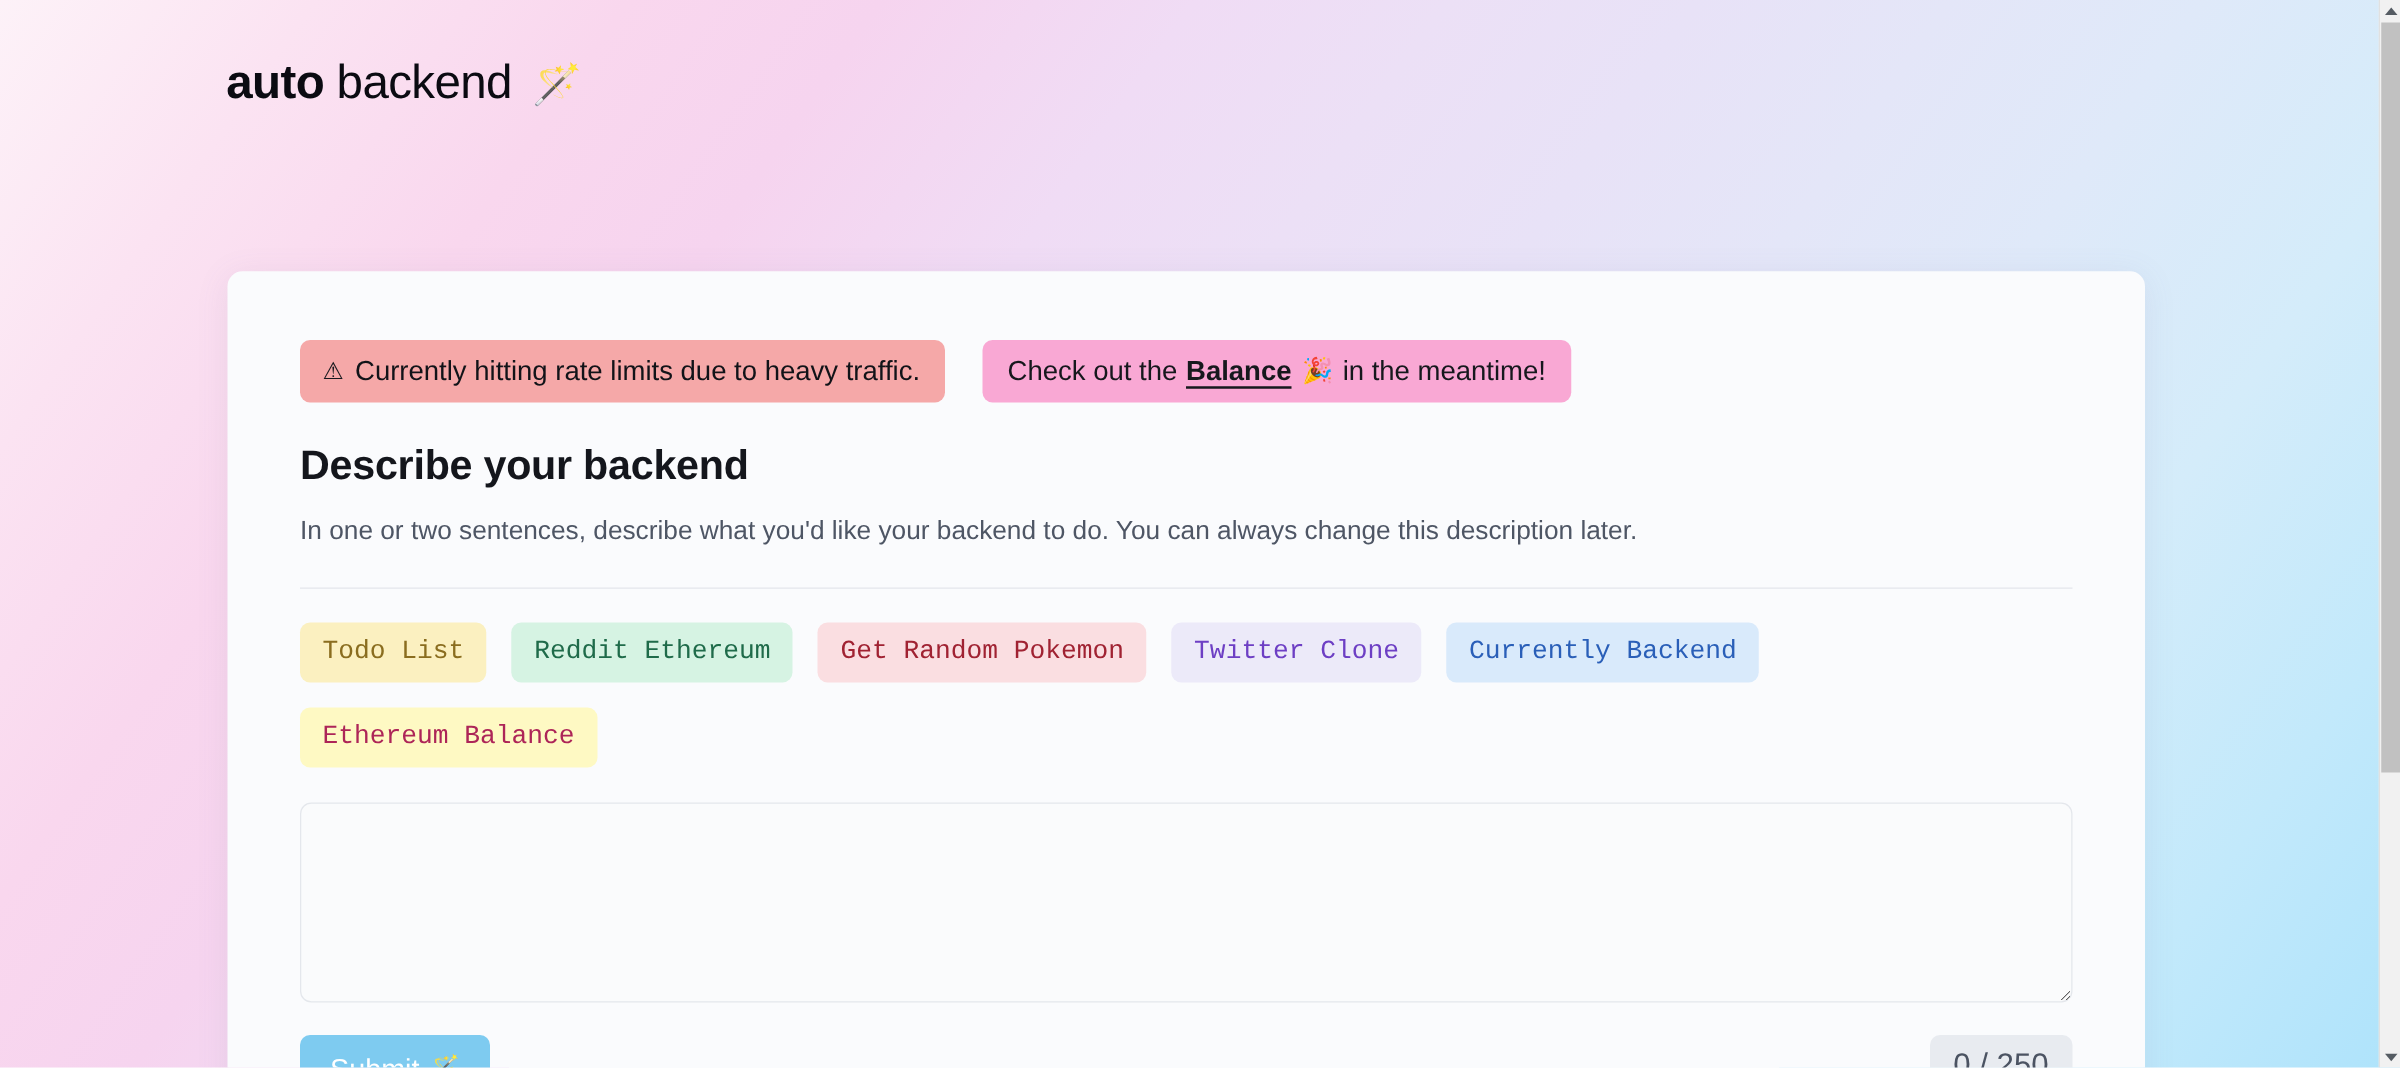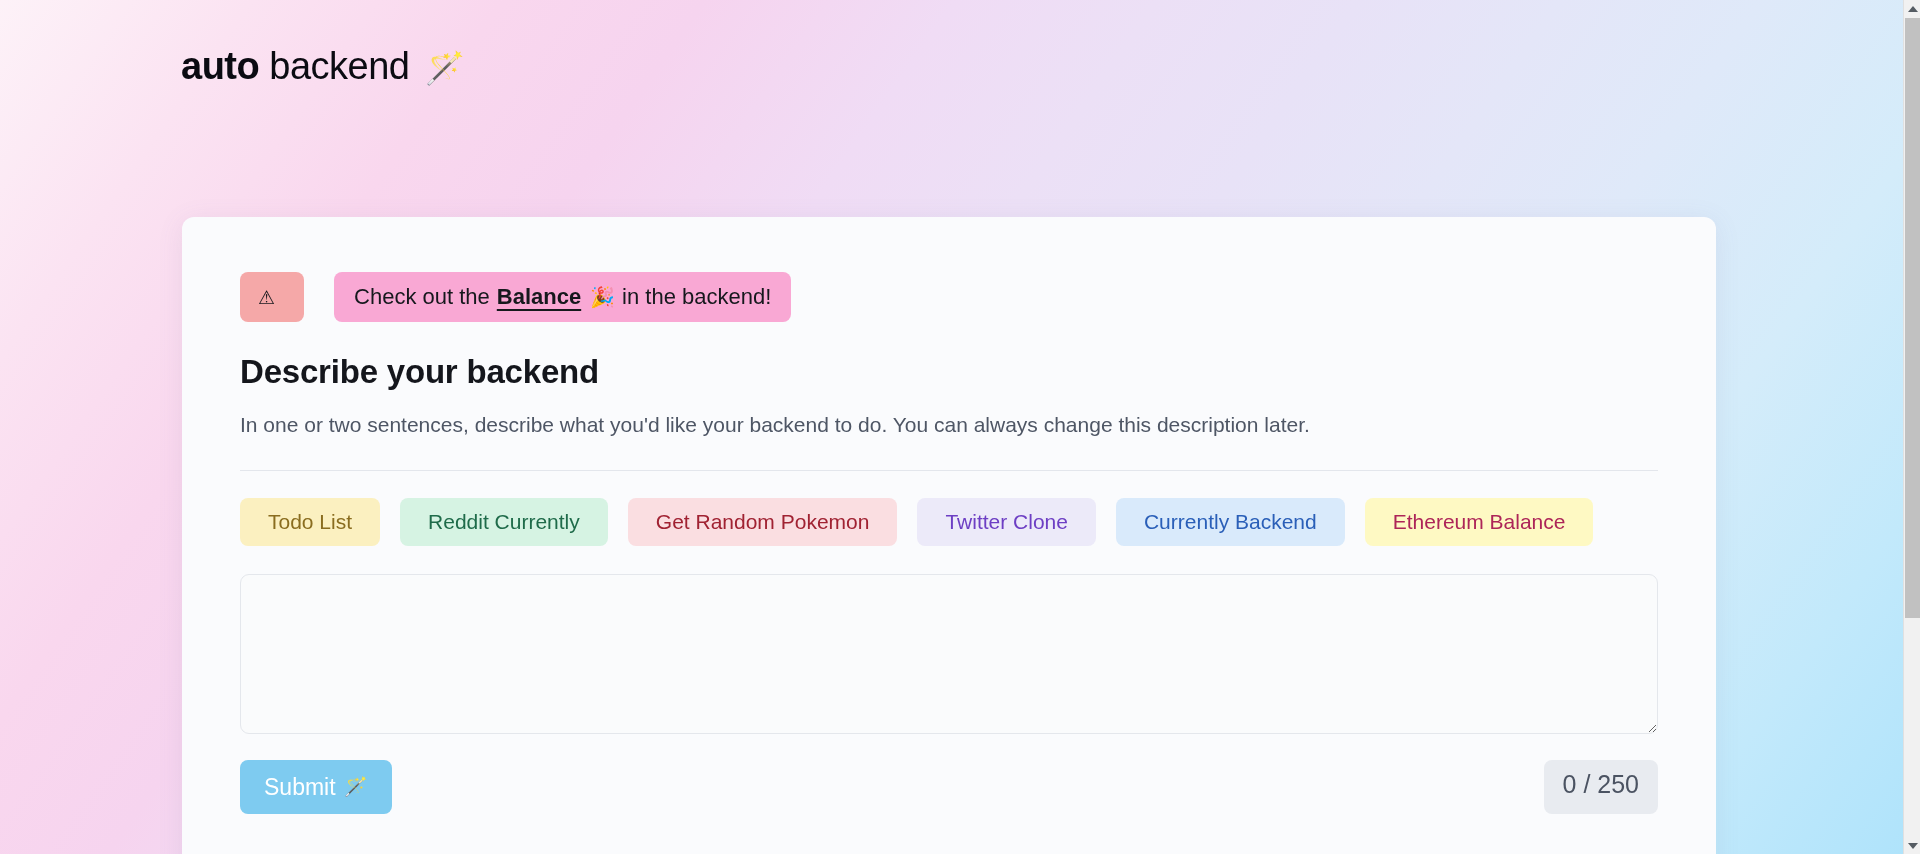--- a/index.html
+++ b/index.html
@@ -144,24 +144,24 @@
   
   .chips {
     margin-top: 27px;
     display: flex;
     flex-wrap: wrap;
     gap: 20px;
   }
   .chip {
     border: none;
     border-radius: 8px;
-    padding: 11px 28px;
+    padding: 11px 18px;
     font-size: 21px;
     line-height: 26px;
-    font-family: Liberation Sans, sans-serif;
+    font-family: Liberation Mono, monospace;
     cursor: pointer;
     white-space: nowrap;
   }
 
   
   .textarea-wrap { margin-top: 28px; }
   .prompt-textarea {
     width: 100%;
     height: 160px;
     background: #fafbfc;
@@ -258,39 +258,40 @@
     <span class="logo-wand">🪄</span>
   </div>
 
   <div class="card">
     <div class="card-inner">
 
       <div class="banner-row">
 
         <div class="banner banner-rate-limit" style="background: rgb(245, 168, 168); color: rgb(17, 19, 24);">
           <span class="warn-icon">⚠</span>
+          <span>Currently hitting rate limits due to heavy traffic.</span>
         </div>
 
         <div class="banner banner-gallery" style="background: #f9a8d4; color: rgb(22, 24, 29);">
           <span>Check out the</span>
           <a class="gallery-link" href="#">Balance</a>
           <span class="party-icon">🎉</span>
-          <span style="margin-left:7px">in the backend!</span>
+          <span style="margin-left:7px">in the meantime!</span>
         </div>
 
       </div>
 
       <h1 class="page-title">Describe your backend</h1>
       <p class="page-subtitle">In one or two sentences, describe what you'd like your backend to do. You can always change this description later.</p>
 
       <div class="divider"></div>
 
       <div class="chips" id="chip-list">
           <button class="chip" style="background: rgb(251, 240, 192); color: rgb(138, 109, 31);">Todo List</button>
-          <button class="chip" style="background: rgb(214, 243, 227); color: rgb(31, 107, 74);">Reddit Currently</button>
+          <button class="chip" style="background: rgb(214, 243, 227); color: rgb(31, 107, 74);">Reddit Ethereum</button>
           <button class="chip" style="background: rgb(250, 222, 225); color: rgb(160, 34, 50);">Get Random Pokemon</button>
           <button class="chip" style="background: rgb(236, 234, 249); color: rgb(109, 63, 196);">Twitter Clone</button>
           <button class="chip" style="background: rgb(217, 234, 251); color: rgb(42, 95, 184);">Currently Backend</button>
           <button class="chip" style="background: #fef9c3; color: rgb(173, 37, 88);">Ethereum Balance</button>
         </div>
 
       <div class="textarea-wrap">
         <textarea class="prompt-textarea" placeholder="" style=""></textarea>
       </div>
 

